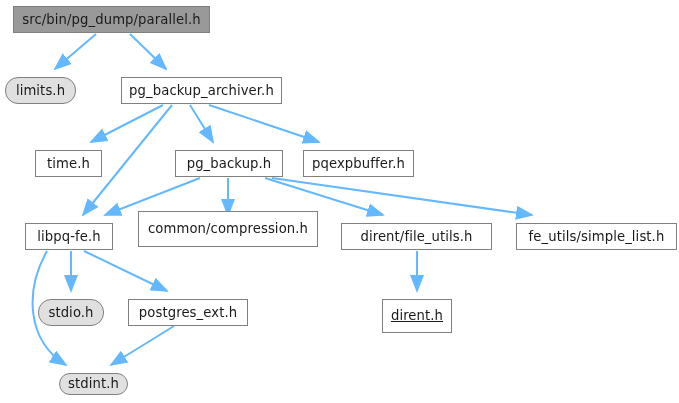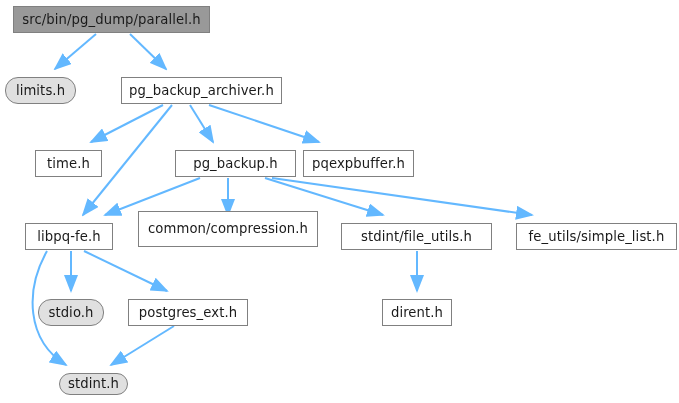--- a/index.html
+++ b/index.html
@@ -70,25 +70,25 @@
         <path d="M 174,326 L 111,365" fill="none" stroke="#63b8ff" stroke-width="2" marker-end="url(#arrow)"></path>
         <path d="M 417,251 L 417,291" fill="none" stroke="#63b8ff" stroke-width="2" marker-end="url(#arrow)"></path>
       </g>
   </svg>
 
   <div id="nodes-layer">
       <div class="node fill-dark" style="left: 13px; top: 6px; width: 197px; height: 27px;">src/bin/pg_dump/parallel.h</div>
       <div class="node fill-light" style="left: 5px; top: 77px; width: 71px; height: 27px;">limits.h</div>
       <div class="node fill-white" style="left: 101px; top: 77px; width: 161px; height: 27px; margin-left: 20px;">pg_backup_archiver.h</div>
       <div class="node fill-white" style="left: 35px; top: 150px; width: 67px; height: 27px;">time.h</div>
-      <div class="node fill-white" style="left: 175px; top: 150px; width: 121px; height: 27px;">pg_backup.h</div>
+      <div class="node fill-white" style="left: 175px; top: 150px; width: 108px; height: 27px;">pg_backup.h</div>
       <div class="node fill-white" style="left: 303px; top: 150px; width: 111px; height: 27px;">pqexpbuffer.h</div>
       <div class="node fill-white" style="left: 25px; top: 223px; width: 88px; height: 27px;">libpq-fe.h</div>
       <div class="node fill-white" style="left: 138px; top: 211px; width: 180px; height: 36px;">common/compression.h</div>
-      <div class="node fill-white" style="left: 341px; top: 223px; width: 151px; height: 27px;">stdint/file_utils.h</div>
+      <div class="node fill-white" style="left: 341px; top: 223px; width: 151px; height: 27px;">dirent/file_utils.h</div>
       <div class="node fill-white" style="left: 516px; top: 223px; width: 161px; height: 27px;">fe_utils/simple_list.h</div>
       <div class="node fill-light" style="left: 38px; top: 299px; width: 66px; height: 27px;">stdio.h</div>
       <div class="node fill-white" style="left: 128px; top: 299px; width: 120px; height: 27px;">postgres_ext.h</div>
-      <div class="node fill-white" style="left: 382px; top: 299px; width: 70px; height: 27px;">dirent.h</div>
+      <div class="node fill-white" style="left: 382px; top: 299px; width: 70px; height: 34px; text-decoration: underline;">dirent.h</div>
       <div class="node fill-light" style="left: 59px; top: 373px; width: 69px; height: 22px;">stdint.h</div>
     </div>
 
 </div>
 
 </body></html>

